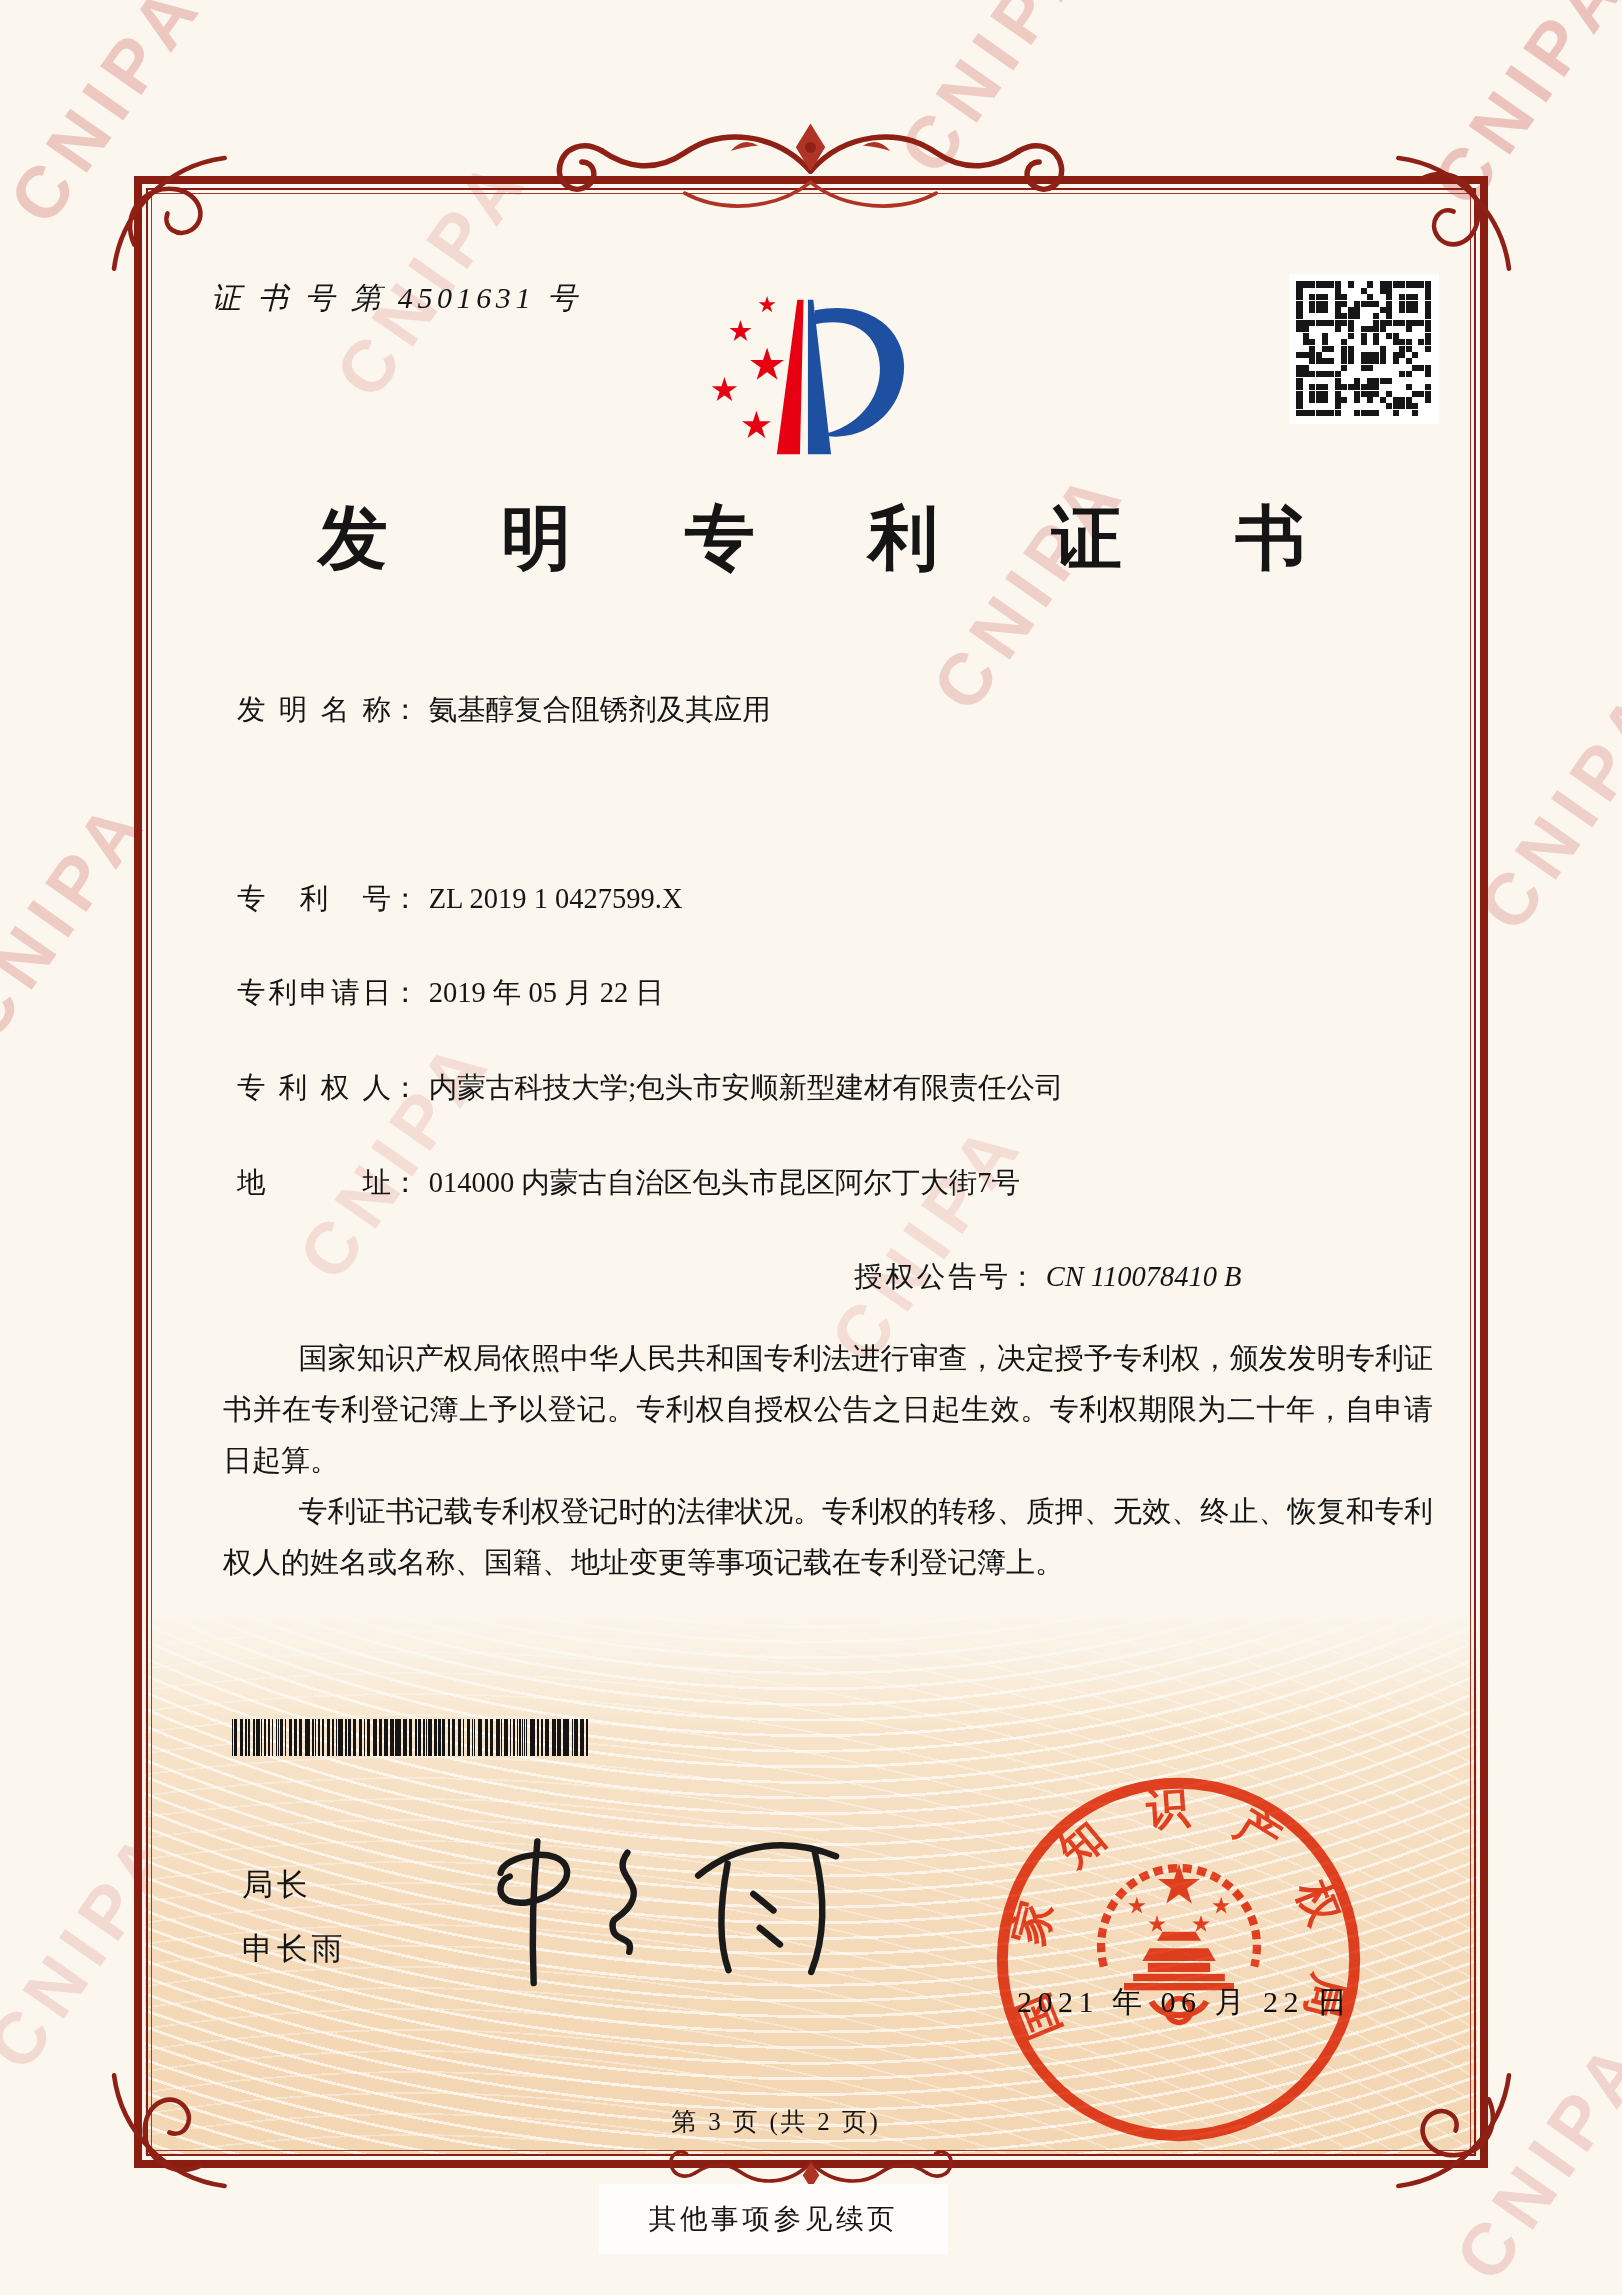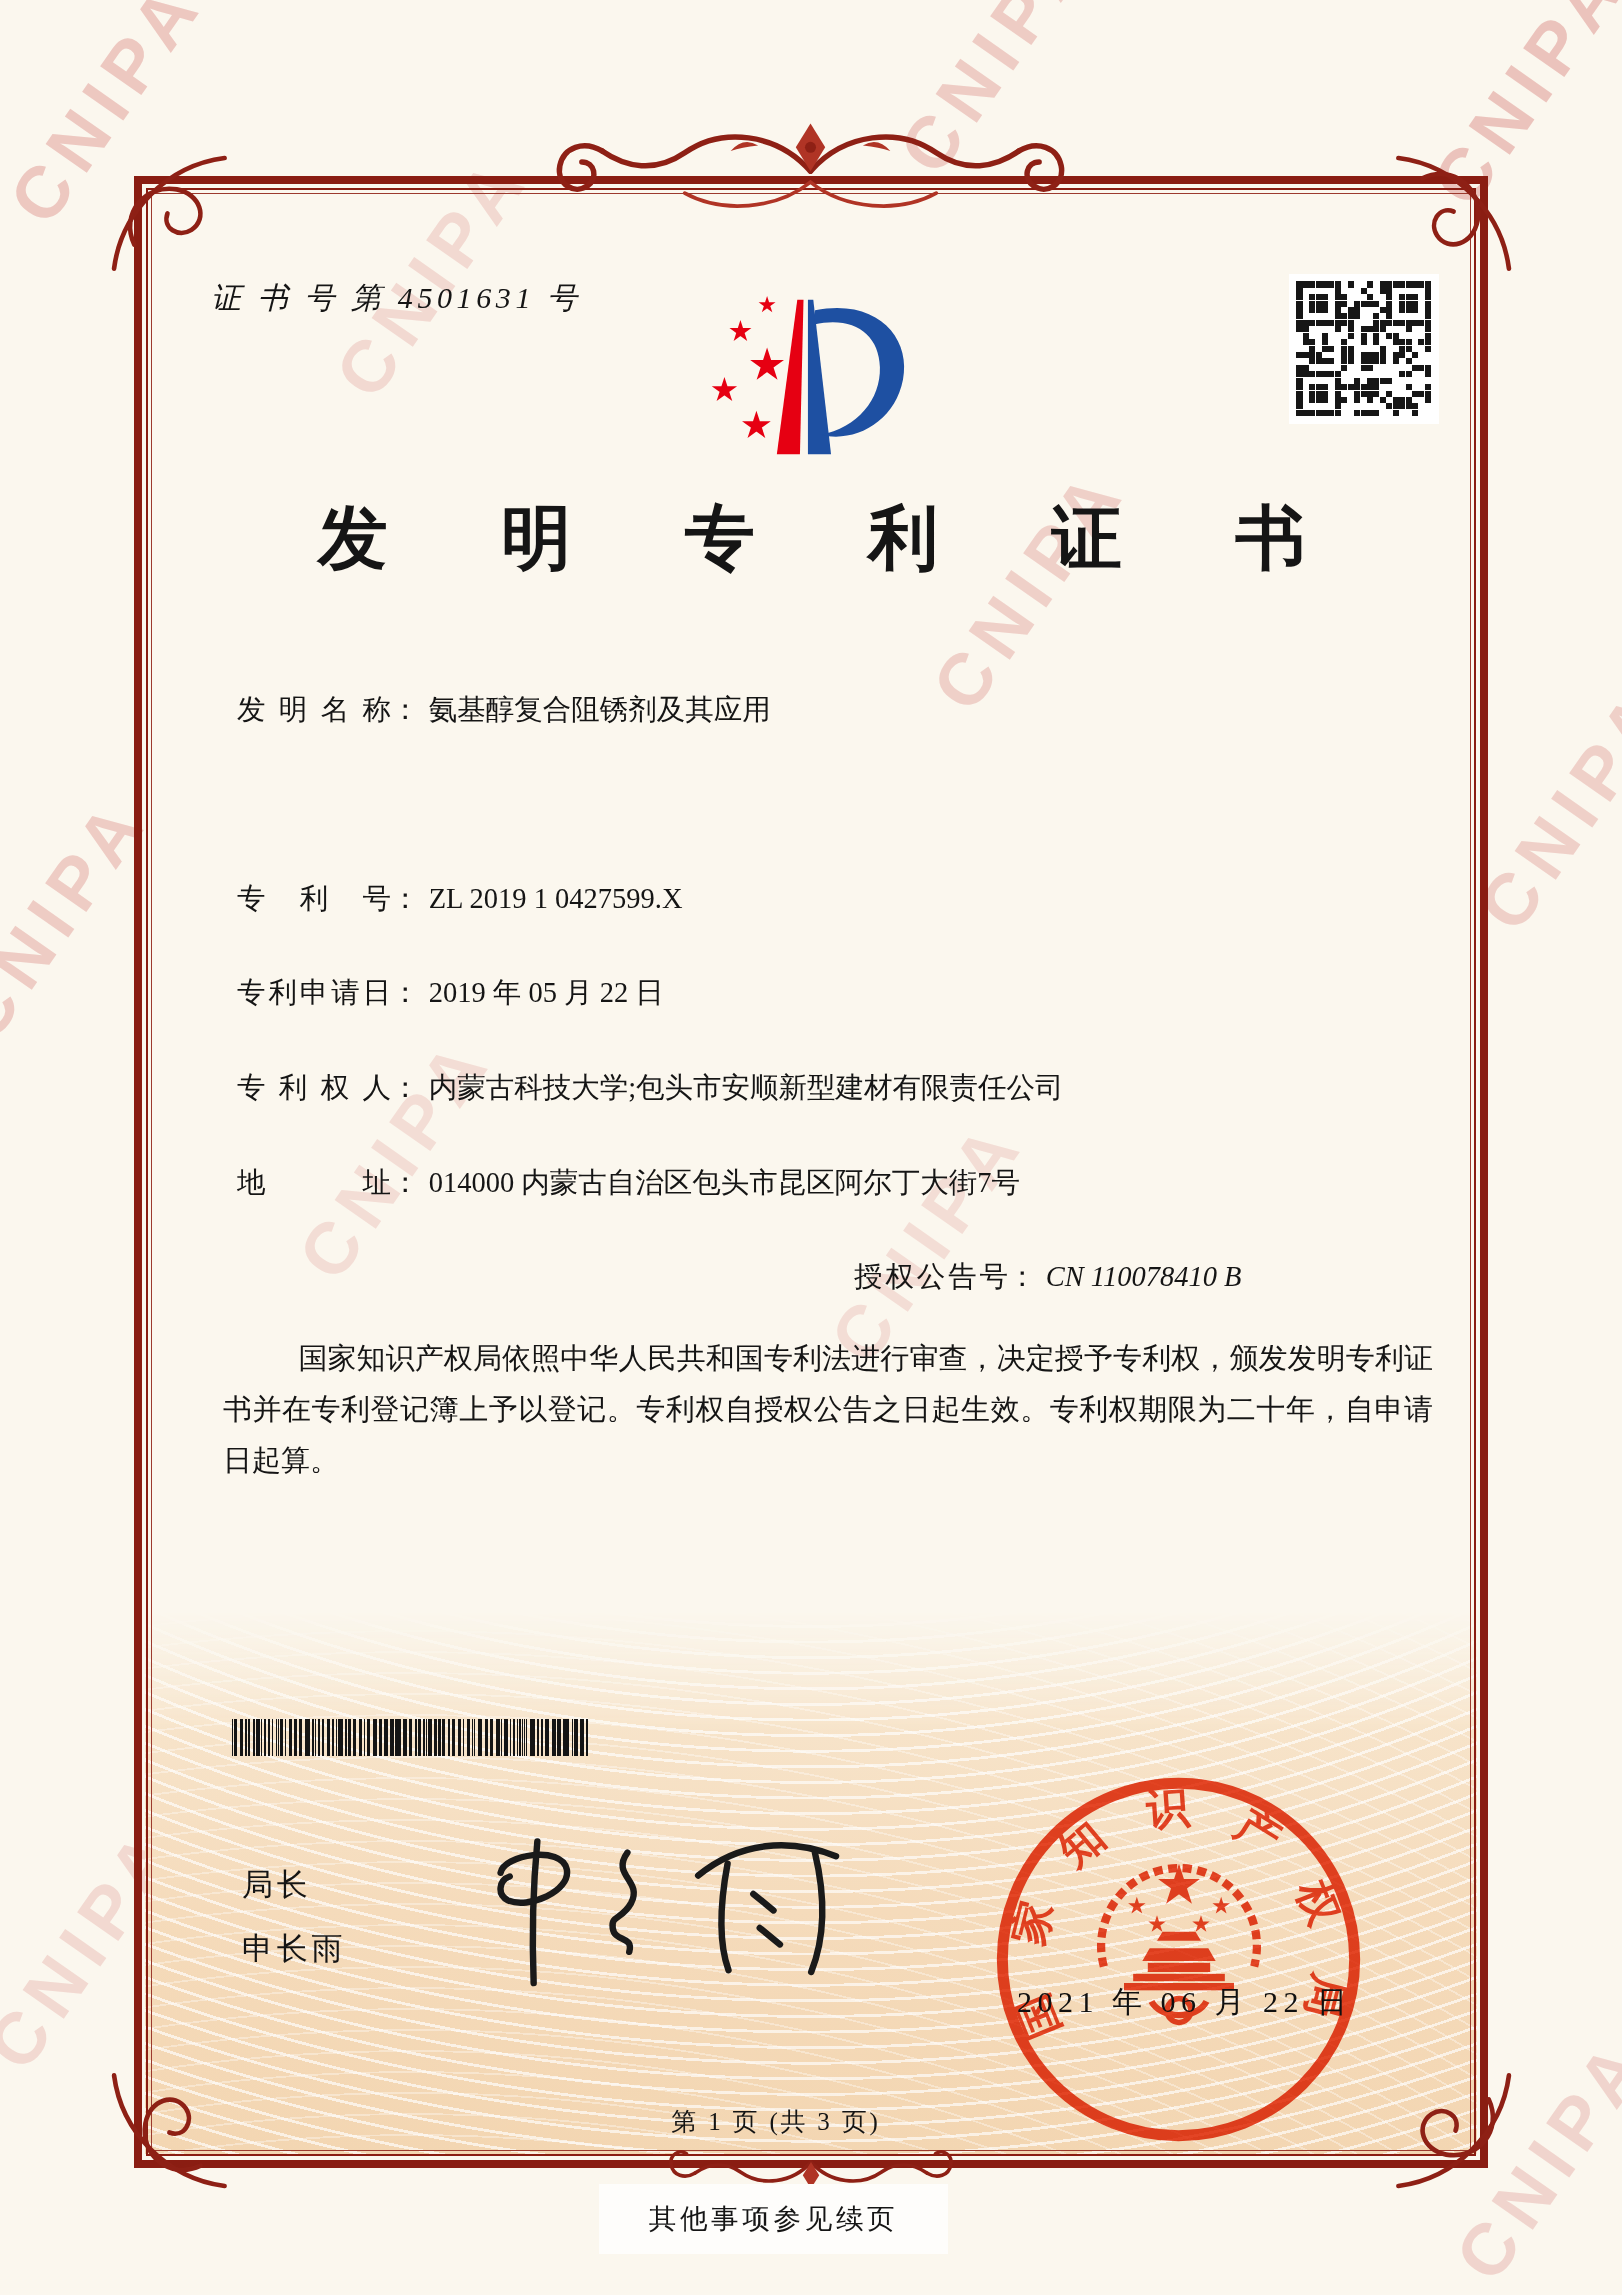--- a/index.html
+++ b/index.html
@@ -420,20 +420,21 @@
   </div>
   <div class="row" style="top:1164px">
     <span class="lbl">地址</span><span>：</span><span class="val">014000 内蒙古自治区包头市昆区阿尔丁大街7号</span>
   </div>
   <div class="row2" style="top:1258px">
     <span class="lbl">授权公告号</span><span>：</span><span class="val">CN 110078410 B</span>
   </div>
 
   <div class="body-text">
     <p>国家知识产权局依照中华人民共和国专利法进行审查，决定授予专利权，颁发发明专利证书并在专利登记簿上予以登记。专利权自授权公告之日起生效。专利权期限为二十年，自申请日起算。</p>
+    <p>专利证书记载专利权登记时的法律状况。专利权的转移、质押、无效、终止、恢复和专利权人的姓名或名称、国籍、地址变更等事项记载在专利登记簿上。</p>
   </div>
 
   <div class="barcode" id="barcode">
       <i style="left: 0px; width: 0.9px;"></i>
       <i style="left: 1.8px; width: 3.7px;"></i>
       <i style="left: 8.3px; width: 2.8px;"></i>
       <i style="left: 13px; width: 1.8px;"></i>
       <i style="left: 15.6px; width: 2.8px;"></i>
       <i style="left: 21px; width: 1.8px;"></i>
       <i style="left: 24px; width: 3.7px;"></i>
@@ -558,19 +559,19 @@
   <span class="schar" style="left: 44px; top: 240px; transform: translate(-50%, -50%) rotate(-112deg);">国</span>
       <span class="schar" style="left: 38px; top: 147px; transform: translate(-50%, -50%) rotate(-76deg);">家</span>
       <span class="schar" style="left: 87px; top: 68px; transform: translate(-50%, -50%) rotate(-40deg);">知</span>
       <span class="schar" style="left: 173px; top: 33px; transform: translate(-50%, -50%) rotate(-4deg);">识</span>
       <span class="schar" style="left: 263px; top: 56px; transform: translate(-50%, -50%) rotate(32deg);">产</span>
       <span class="schar" style="left: 323px; top: 127px; transform: translate(-50%, -50%) rotate(68deg);">权</span>
       <span class="schar" style="left: 330px; top: 220px; transform: translate(-50%, -50%) rotate(104deg);">局</span>
     </div>
   <div class="seal-date">2021 年 06 月 22 日</div>
 
-  <div class="page-info">第 1 页 (共 3 页)</div>
+  <div class="page-info">第 3 页 (共 2 页)</div>
   <div class="footer-note-box">
     <span class="footer-note">其他事项参见续页</span>
   </div>
 
 </div>
 
 
 </body></html>

